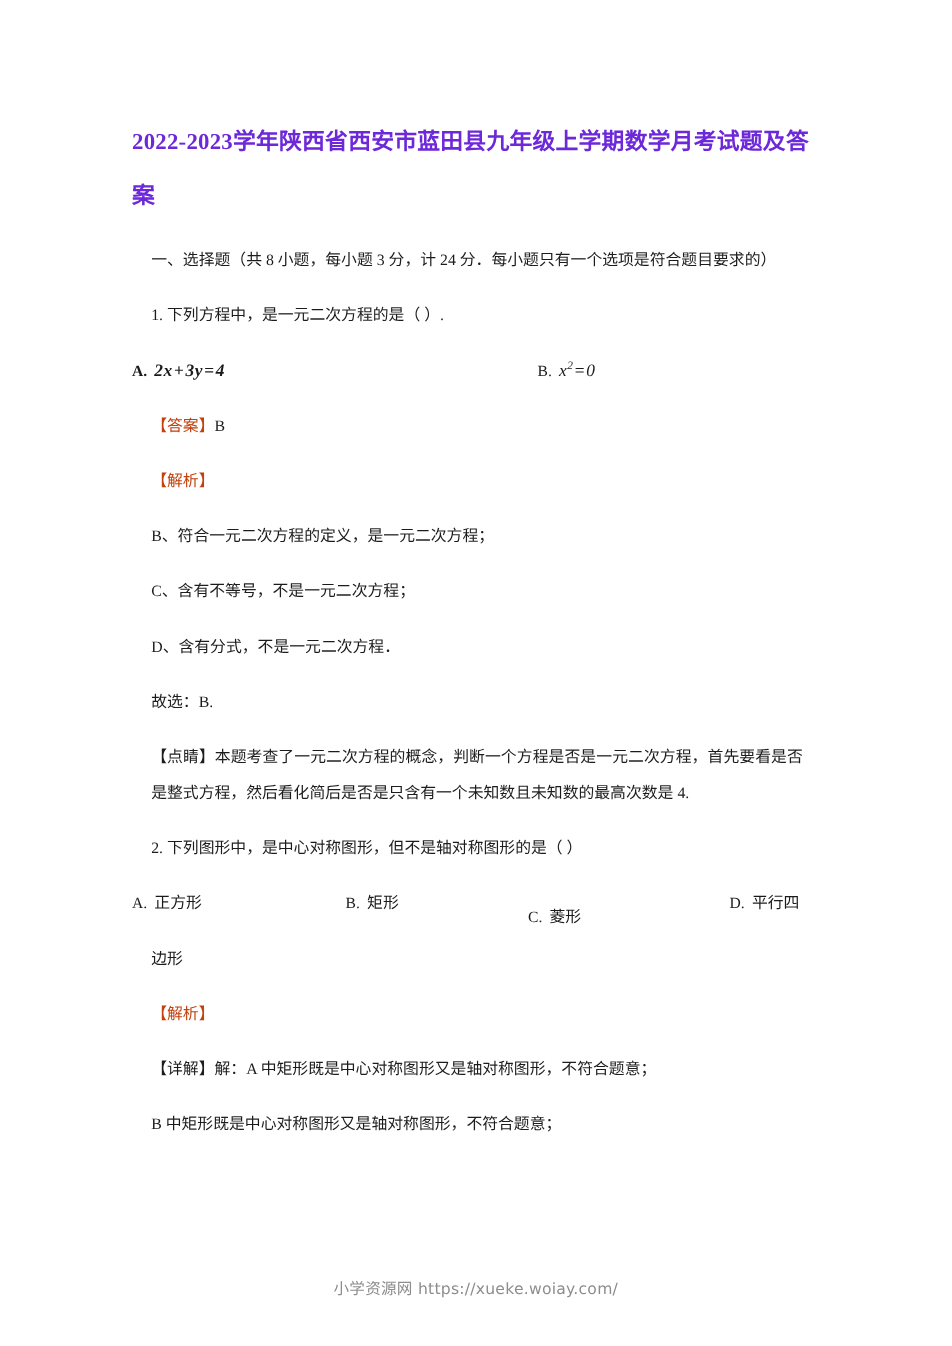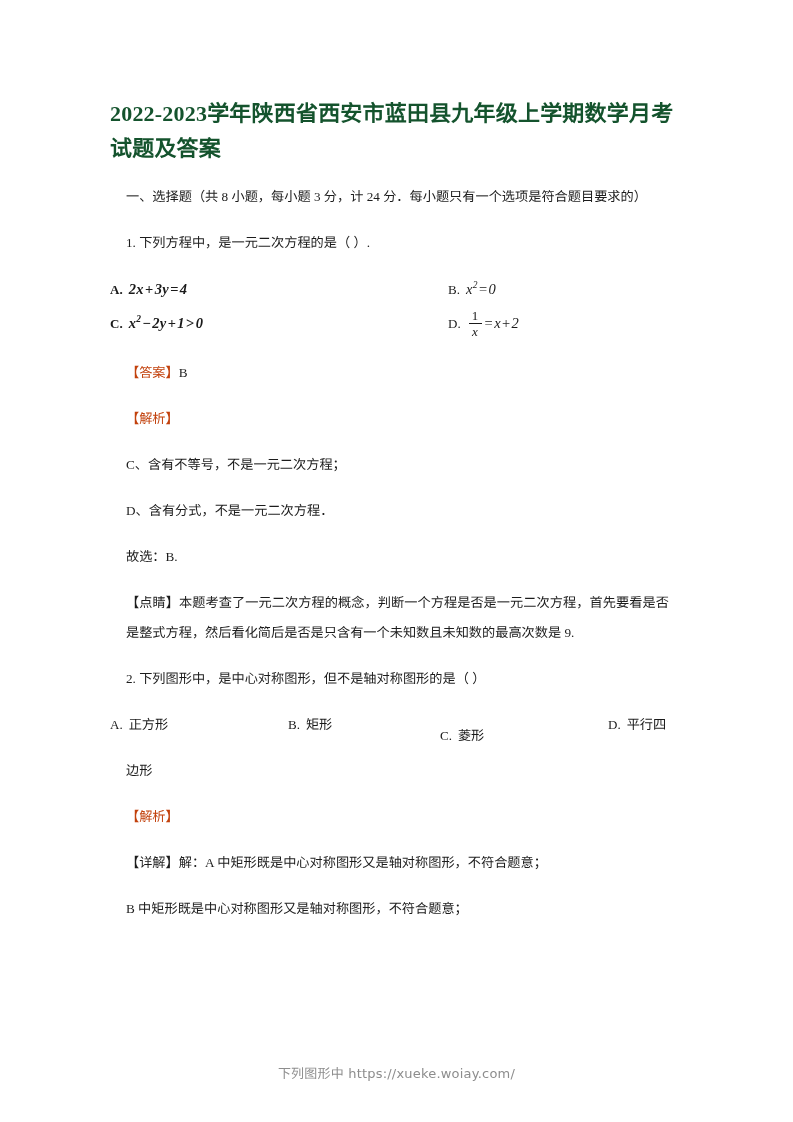--- a/index.html
+++ b/index.html
@@ -24,25 +24,25 @@
     height: 1122px;
     background: #fff;
   }
   .content {
     position: absolute;
     left: 110px;
     top: 96px;
     width: 575px;
   }
   .doc-title {
-    font-size: 22px;
+    font-size: 19px;
     font-weight: 700;
-    line-height: 35px;
+    line-height: 45px;
     letter-spacing: 0.2px;
-    color: #14532d;
+    color: #6d28d9;
     margin: 0 0 8px 0;
     font-family: "Liberation Serif", "DejaVu Serif", serif;
   }
   .para {
     font-size: 13.2px;
     line-height: 30px;
     margin: 16px;
     color: #1c1c1c;
     text-align: justify;
     text-justify: inter-ideograph;
@@ -134,53 +134,46 @@
 
     <div class="opt-2col">
       <span class="col-a">
         <span class="opt-label">A.</span><span class="math">2<i>x</i><span class="op">+</span>3<i>y</i><span class="op">=</span>4</span>
       </span>
       <span class="col-b">
         <span class="opt-label">B.</span><span class="math"><i>x</i><sup class="exp">2</sup><span class="op">=</span>0</span>
       </span>
     </div>
 
-    <div class="opt-2col" style="height:38px;line-height:38px;">
-      <span class="col-a">
-        <span class="opt-label">C.</span><span class="math"><i>x</i><sup class="exp">2</sup><span class="op">−</span>2<i>y</i><span class="op">+</span>1<span class="op">&gt;</span>0</span>
-      </span>
-      <span class="col-b">
-        <span class="opt-label">D.</span><span class="math"><span class="frac"><span class="top">1</span><span class="bot">x</span></span><span class="op">=</span><i>x</i><span class="op">+</span>2</span>
-      </span>
-    </div>
 
     <p class="para"><span class="tag-blue">【答案】</span><span>B</span></p>
 
     <p class="para tag-blue">【解析】</p>
 
 
+    <p class="para">B、符合一元二次方程的定义，是一元二次方程；</p>
     <p class="para">C、含有不等号，不是一元二次方程；</p>
     <p class="para">D、含有分式，不是一元二次方程．</p>
     <p class="para">故选：B.</p>
 
-    <p class="para">【点睛】本题考查了一元二次方程的概念，判断一个方程是否是一元二次方程，首先要看是否是整式方程，然后看化简后是否是只含有一个未知数且未知数的最高次数是 9.</p>
+    <p class="para">【点睛】本题考查了一元二次方程的概念，判断一个方程是否是一元二次方程，首先要看是否是整式方程，然后看化简后是否是只含有一个未知数且未知数的最高次数是 4.</p>
 
     <p class="para">2.  下列图形中，是中心对称图形，但不是轴对称图形的是（       ）</p>
 
     <div class="q4-row">
       <span class="c1"><span class="opt-label">A.</span><span>正方形</span></span>
       <span class="c2" style="left:178px;"><span class="opt-label">B.</span><span>矩形</span></span>
       <span class="c3"><span class="opt-label">C.</span><span>菱形</span></span>
       <span class="c4"><span class="opt-label">D.</span><span>平行四</span></span>
     </div>
     <p class="para">边形</p>
 
 
     <p class="para tag-blue">【解析】</p>
 
 
     <p class="para">【详解】解：A 中矩形既是中心对称图形又是轴对称图形，不符合题意；</p>
     <p class="para">B 中矩形既是中心对称图形又是轴对称图形，不符合题意；</p>
 
   </div>
 
-  <div class="footer">下列图形中 https://xueke.woiay.com/</div>
+  <div class="footer">小学资源网 https://xueke.woiay.com/</div>
 </div>
 
 </body></html>

